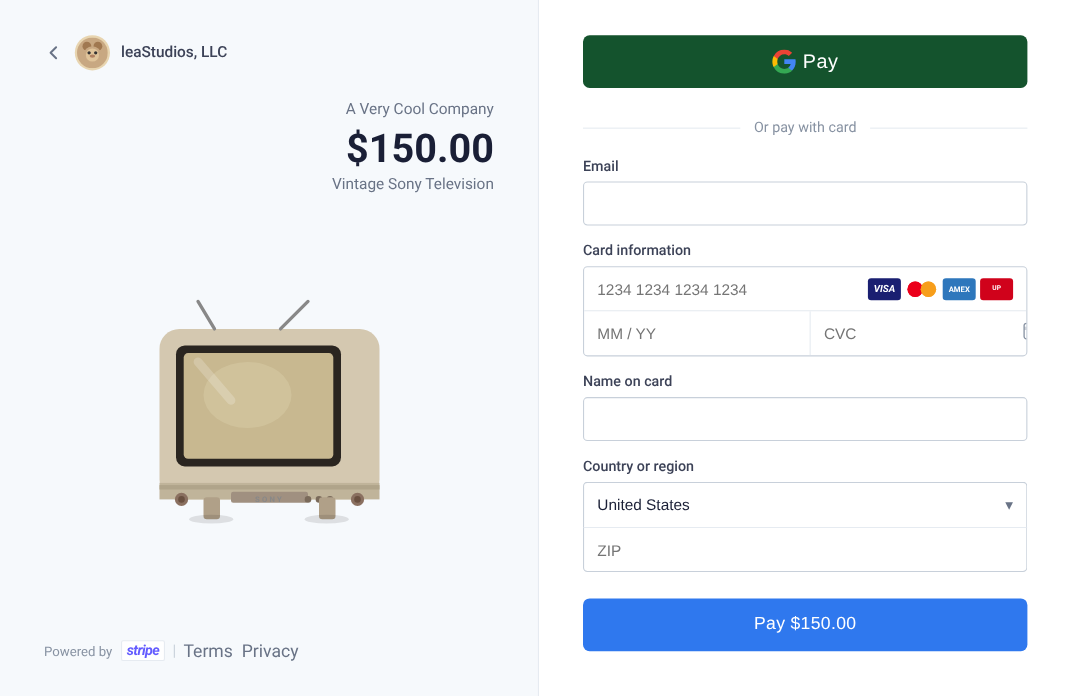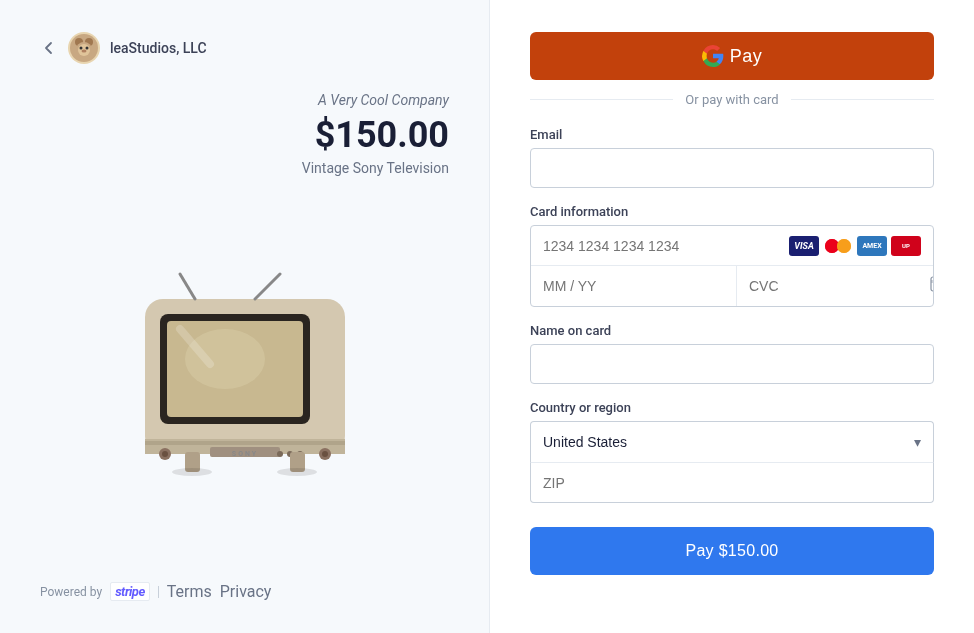--- a/index.html
+++ b/index.html
@@ -57,21 +57,20 @@
     .merchant-name {
       font-size: 14px;
       font-weight: 500;
       color: #3c4257;
     }
 
     .product-company {
       font-size: 14px;
       color: #697386;
       margin-bottom: 6px;
-      font-style: italic;
     }
 
     .product-price {
       font-size: 36px;
       font-weight: 700;
       color: #1a1f36;
       margin-bottom: 4px;
     }
 
     .product-name {
@@ -125,29 +124,29 @@
     .right-panel {
       flex: 1;
       background: #ffffff;
       padding: 32px 40px;
       overflow-y: auto;
     }
 
     .gpay-btn {
       width: 100%;
       height: 48px;
-      background: #c2410c;
+      background: #14532d;
       border: none;
       border-radius: 6px;
       cursor: pointer;
       display: flex;
       align-items: center;
       justify-content: center;
       gap: 6px;
-      margin-bottom: 12px;
+      margin-bottom: 29px;
     }
 
     .gpay-pay-text {
       color: #ffffff;
       font-size: 18px;
       font-weight: 500;
       letter-spacing: 0.5px;
     }
 
     .divider-row {

